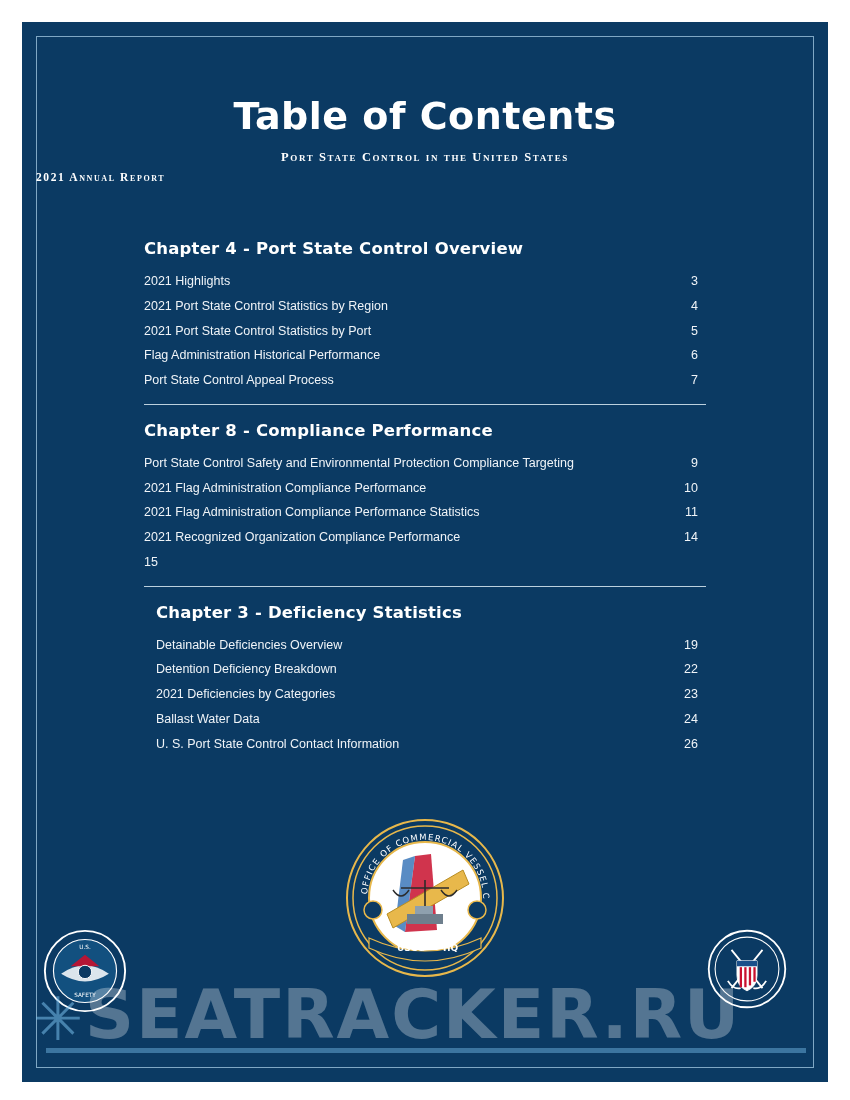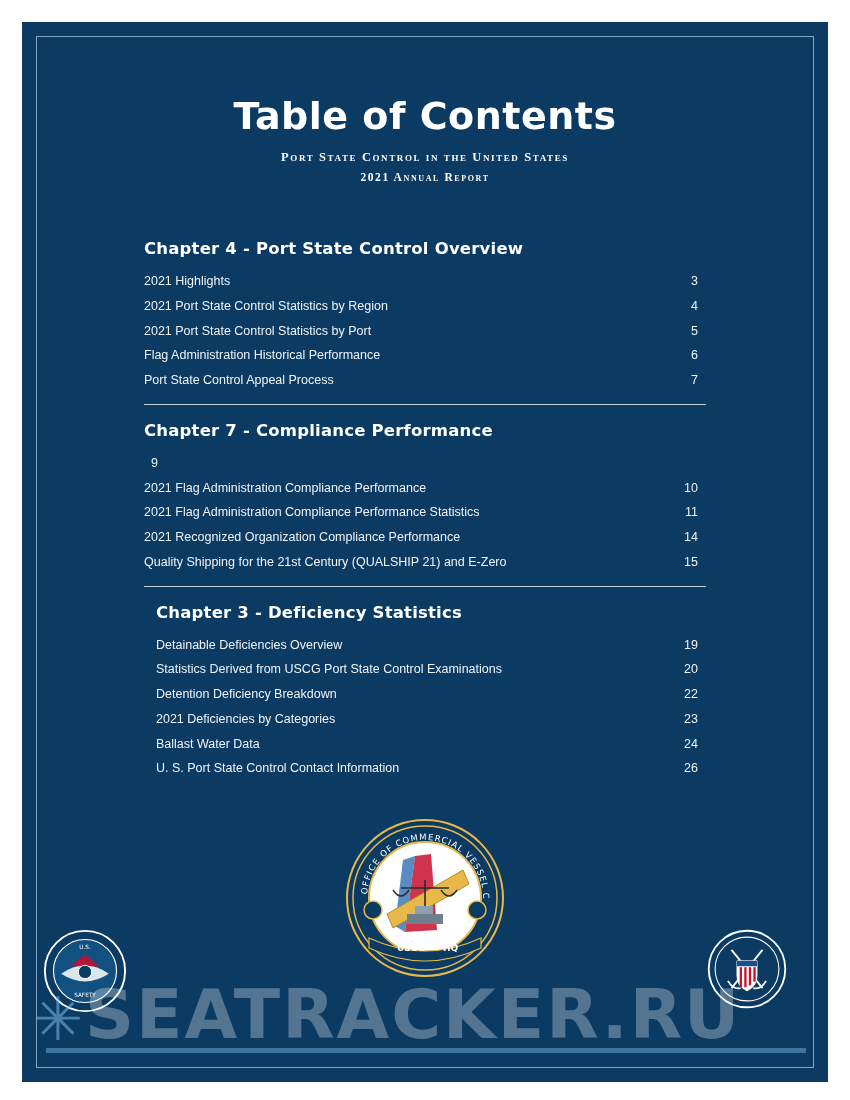--- a/index.html
+++ b/index.html
@@ -58,21 +58,20 @@
     text-align: center;
     margin-top: 12px;
     font-size: 12.5px;
     letter-spacing: 1.6px;
     font-variant: small-caps;
     font-family: "Liberation Serif", serif;
     font-weight: bold;
     color: #ffffff;
   }
   .subtitle2 {
-    text-align: center;
     margin-top: 6px;
     font-size: 11.5px;
     letter-spacing: 1.6px;
     font-variant: small-caps;
     font-family: "Liberation Serif", serif;
     font-weight: bold;
     color: #ffffff;
   }
 
   .toc {
@@ -192,55 +191,51 @@
         </div>
         <div class="entry">
           <span class="label">Port State Control Appeal Process</span>
           <span class="page">7</span>
         </div>
       </div>
 
       <div class="rule"></div>
 
       <div class="chapter">
-        <div class="chapter-title">Chapter 7 - Compliance Performance</div>
-
-        <div class="entry">
+        <div class="chapter-title">Chapter 8 - Compliance Performance</div>
+
+        <div class="entry">
+          <span class="label">Port State Control Safety and Environmental Protection Compliance Targeting</span>
           <span class="page">9</span>
         </div>
         <div class="entry">
           <span class="label">2021 Flag Administration Compliance Performance</span>
           <span class="page">10</span>
         </div>
         <div class="entry">
           <span class="label">2021 Flag Administration Compliance Performance Statistics</span>
           <span class="page">11</span>
         </div>
         <div class="entry">
           <span class="label">2021 Recognized Organization Compliance Performance</span>
           <span class="page">14</span>
         </div>
         <div class="entry">
-          <span class="label">Quality Shipping for the 21st Century (QUALSHIP 21) and E-Zero</span>
           <span class="page">15</span>
         </div>
       </div>
 
       <div class="rule"></div>
 
       <div class="chapter chapter-last">
         <div class="chapter-title">Chapter 3 - Deficiency Statistics</div>
 
         <div class="entry">
           <span class="label">Detainable Deficiencies Overview</span>
           <span class="page">19</span>
-        </div>
-        <div class="entry">
-          <span class="label">Statistics Derived from USCG Port State Control Examinations</span>
-          <span class="page">20</span>
         </div>
         <div class="entry">
           <span class="label">Detention Deficiency Breakdown</span>
           <span class="page">22</span>
         </div>
         <div class="entry">
           <span class="label">2021 Deficiencies by Categories</span>
           <span class="page">23</span>
         </div>
         <div class="entry">

